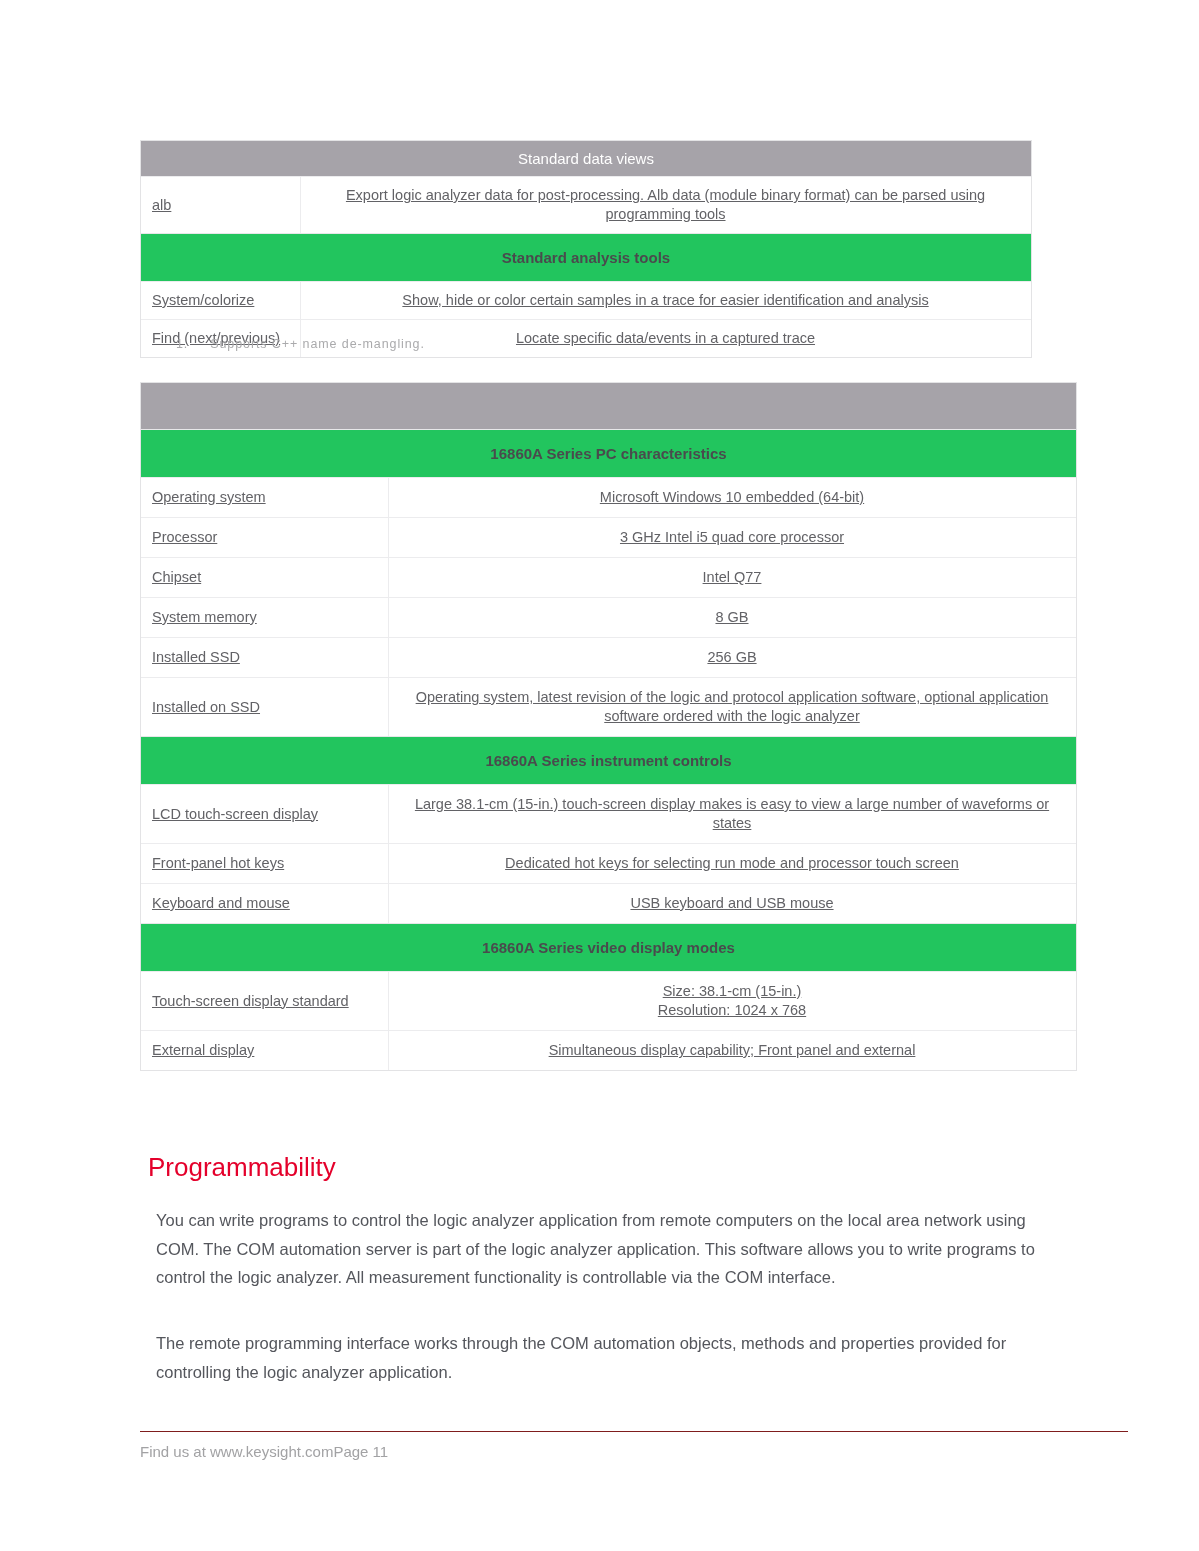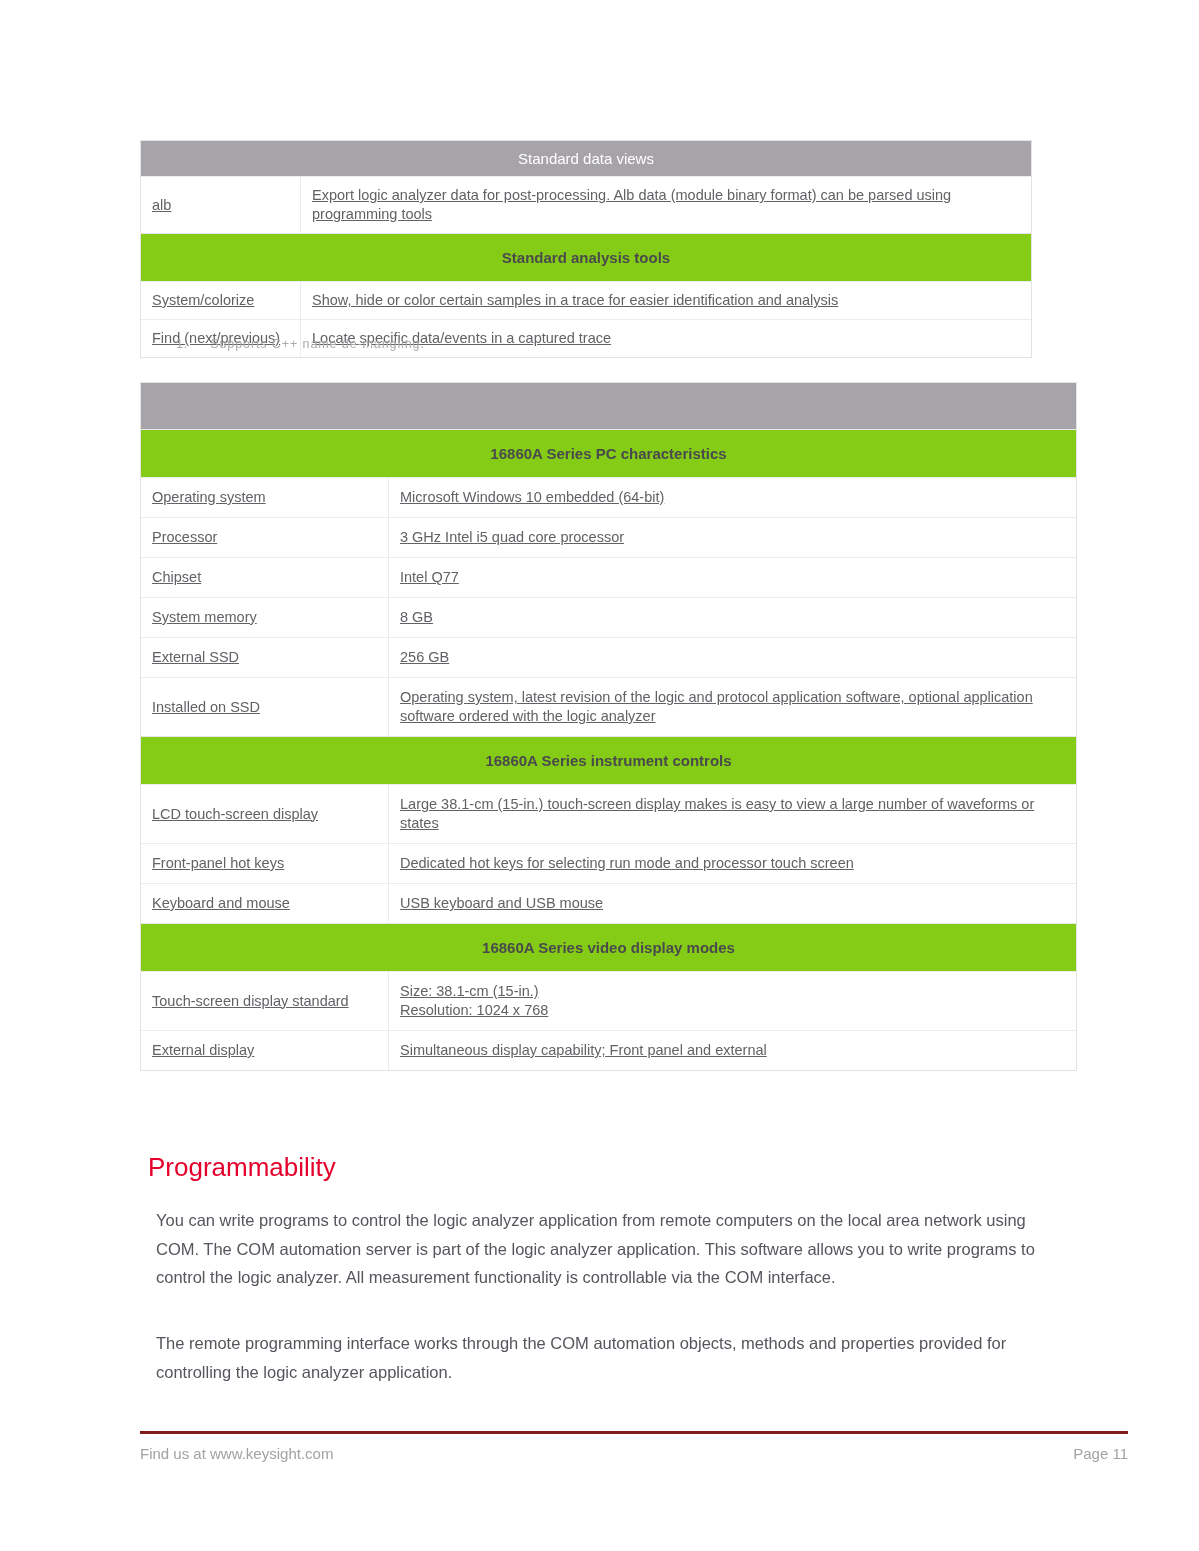--- a/index.html
+++ b/index.html
@@ -23,38 +23,38 @@
   }
   .doc-table .thead {
     background:#a6a3a9;
     color:#ffffff;
     text-align:center;
     padding:8px 10px;
     min-height:32px;
     font-size:15px;
   }
   .doc-table .section-row {
-    background:#84cc16;
+    background:#22c55e;
     color:#4a4a4d;
     font-weight:bold;
     text-align:center;
     padding:14px 10px;
     border-top:1px solid #e7e7e9;
     font-size:15px;
   }
   .doc-table .data-row {
     display:flex;
     align-items:center;
     border-top:1px solid #ececee;
     text-decoration:underline;
   }
   .doc-table .data-row:first-child { border-top:none; }
   .doc-table .cell { padding:9px 12px 9px 11px; }
   .doc-table .cell.label { flex:0 0 auto; align-self:stretch; display:flex; align-items:center; border-right:1px solid #ececee; }
-  .doc-table .cell.value { flex:1 1 auto; white-space:pre-line; }
+  .doc-table .cell.value { flex:1 1 auto; white-space:pre-line;text-align:center; }
   .t1 { left:140px; top:140px; width:892px; }
   .t1 .cell.label { width:160px; }
   .t2 { left:140px; top:382px; width:937px; }
   .t2 .thead { min-height:46px; }
   .t2 .cell { padding:10px 12px 10px 11px; }
   .t2 .cell.label { width:248px; }
 
   
   .footnote {
     position:absolute;
@@ -82,24 +82,23 @@
     line-height:28.5px;
   }
   .para-1 { top:1206px; }
   .para-2 { top:1329px; }
 
   
   .footer {
     position:absolute;
     left:140px; top:1431px;
     width:988px;
-    border-top:3px solid #7f1d1d;
+    border-top:1px solid #7f1d1d;
     padding-top:11px;
     display:flex;
-    justify-content:space-between;
     color:#a2a2a4;
     font-size:15px;
   }
 </style>
 </head>
 <body>
 
 <div class="page">
 
   <div class="doc-table t1">
@@ -136,21 +135,21 @@
       </div>
       <div class="data-row">
         <div class="cell label">Chipset</div>
         <div class="cell value">Intel Q77</div>
       </div>
       <div class="data-row">
         <div class="cell label">System memory</div>
         <div class="cell value">8 GB</div>
       </div>
       <div class="data-row">
-        <div class="cell label">External SSD</div>
+        <div class="cell label">Installed SSD</div>
         <div class="cell value">256 GB</div>
       </div>
       <div class="data-row">
         <div class="cell label">Installed on SSD</div>
         <div class="cell value">Operating system, latest revision of the logic and protocol application software, optional application software ordered with the logic analyzer</div>
       </div>
       <div class="section-row">16860A Series instrument controls</div>
       <div class="data-row">
         <div class="cell label">LCD touch-screen display</div>
         <div class="cell value">Large 38.1-cm (15-in.) touch-screen display makes is easy to view a large number of waveforms or states</div>

